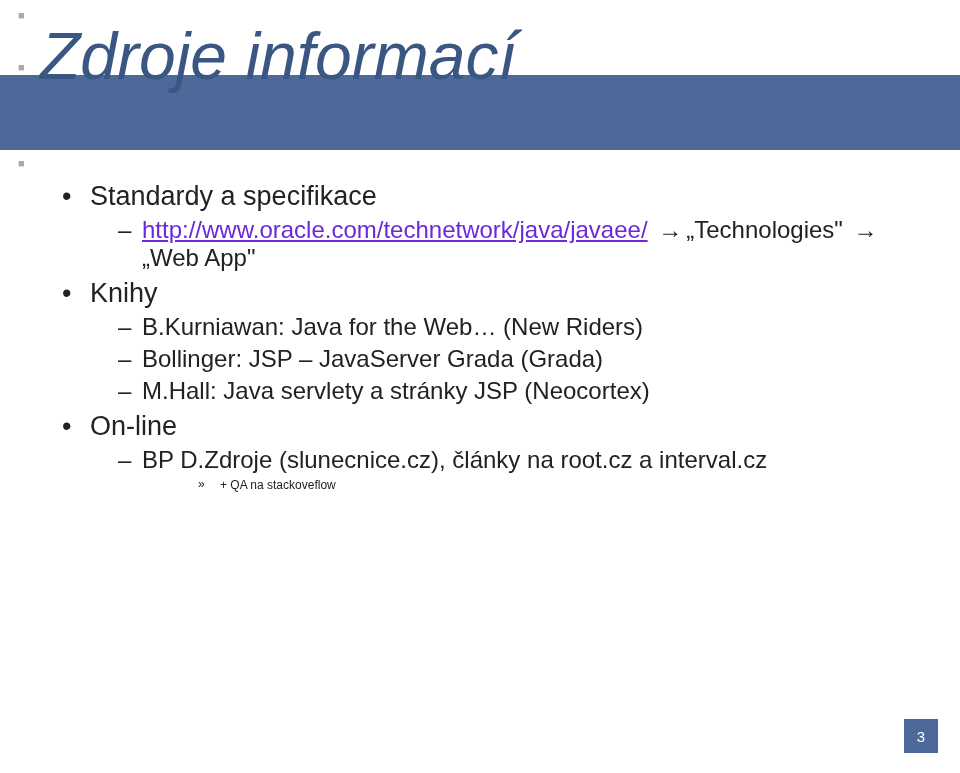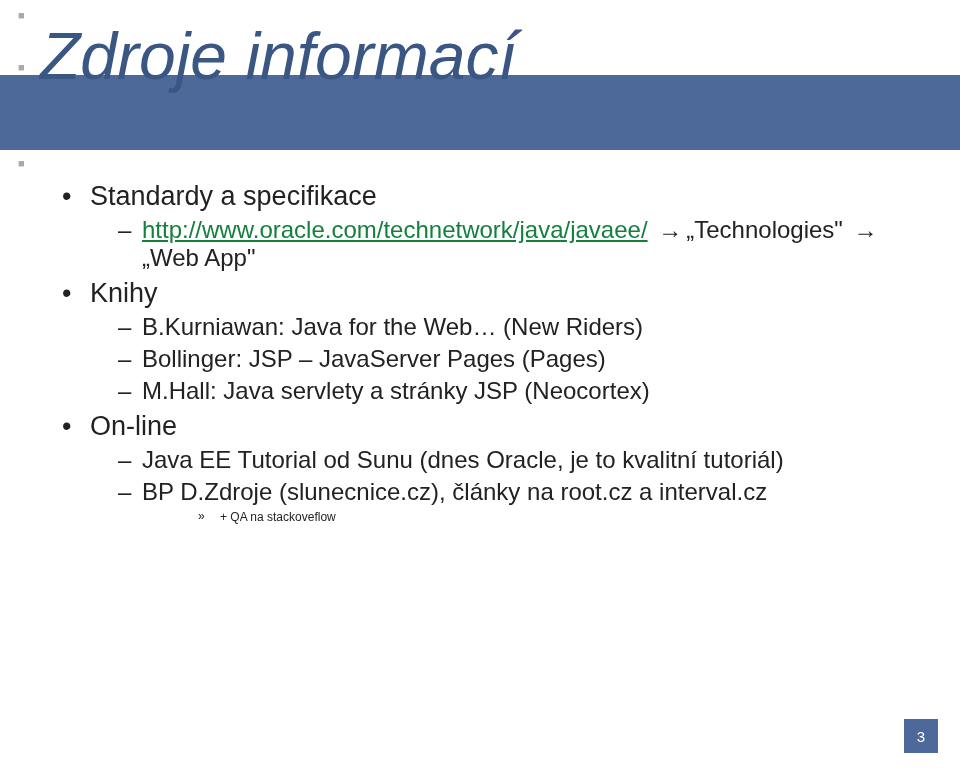--- a/index.html
+++ b/index.html
@@ -93,21 +93,21 @@
     position: relative;
     font-size: 12px;
   }
   .lvl3 > li::before {
     content: "»";
     position: absolute;
     left: 0;
     top: -1px;
   }
   .link {
-    color: #15803d;
+    color: #6d28d9;
     text-decoration: underline;
     text-align: center;
   }
   .arrow {
     display: inline-block;
     padding: 0 4px;
   }
   .page-num-box {
     position: absolute;
     right: 22px;
@@ -145,29 +145,28 @@
             <span class="arrow">→</span><span>„Technologies"</span>
             <span class="arrow">→</span><span>„Web App"</span>
           </li>
         </ul>
       </li>
 
       <li>
         <span>Knihy</span>
         <ul class="lvl2">
           <li><span>B.Kurniawan: Java for the Web… (New Riders)</span></li>
-          <li><span>Bollinger: JSP – JavaServer Pages (Pages)</span></li>
+          <li><span>Bollinger: JSP – JavaServer Grada (Grada)</span></li>
           <li><span>M.Hall: Java servlety a stránky JSP (Neocortex)</span></li>
         </ul>
       </li>
 
       <li>
         <span>On-line</span>
         <ul class="lvl2">
-          <li><span>Java EE Tutorial od Sunu (dnes Oracle, je to kvalitní tutoriál)</span></li>
           <li>
             <span>BP D.Zdroje (slunecnice.cz), články na root.cz a interval.cz</span>
             <ul class="lvl3">
               <li><span>+ QA na stackoveflow</span></li>
             </ul>
           </li>
         </ul>
       </li>
     </ul>
   </div>

